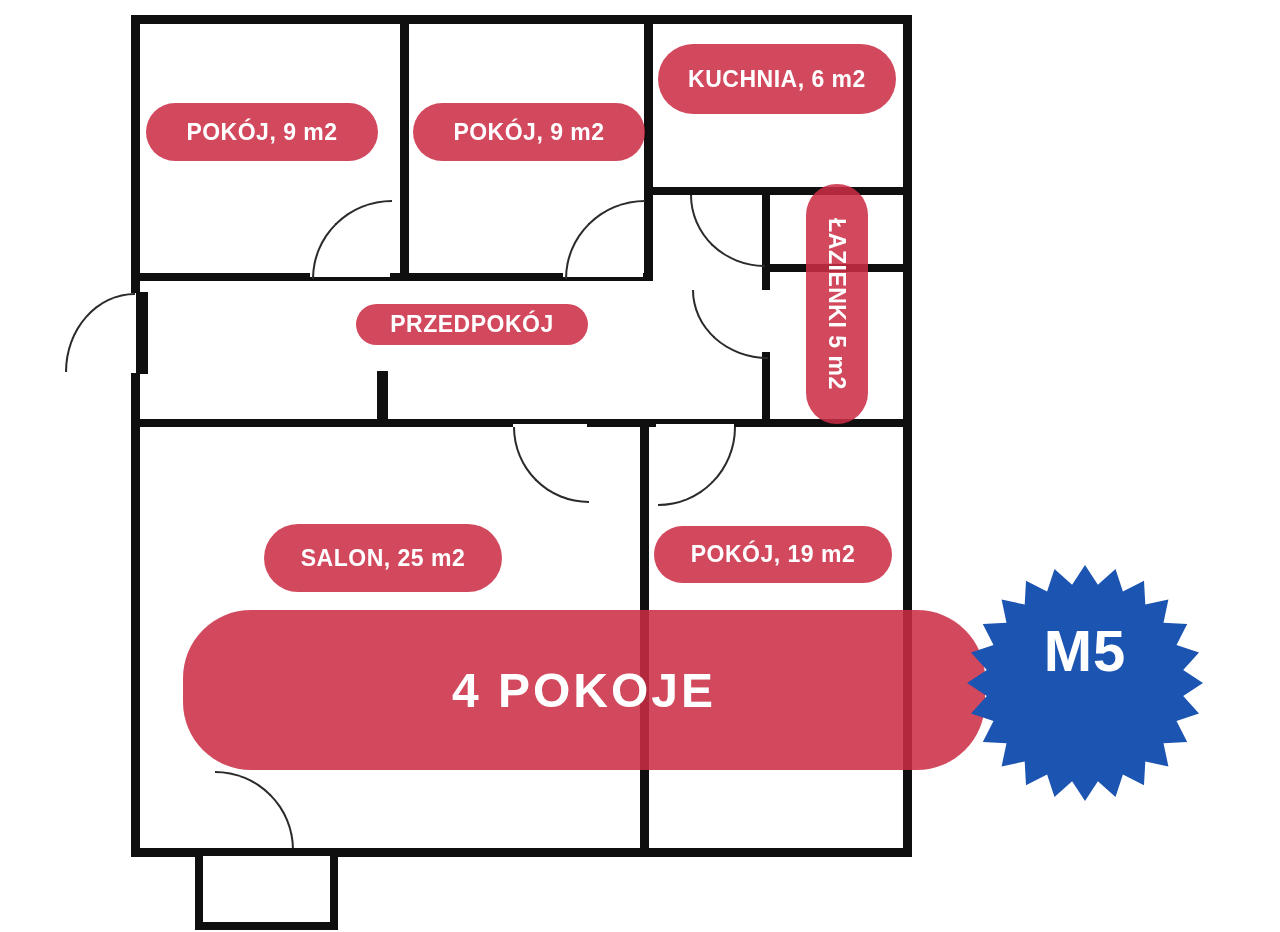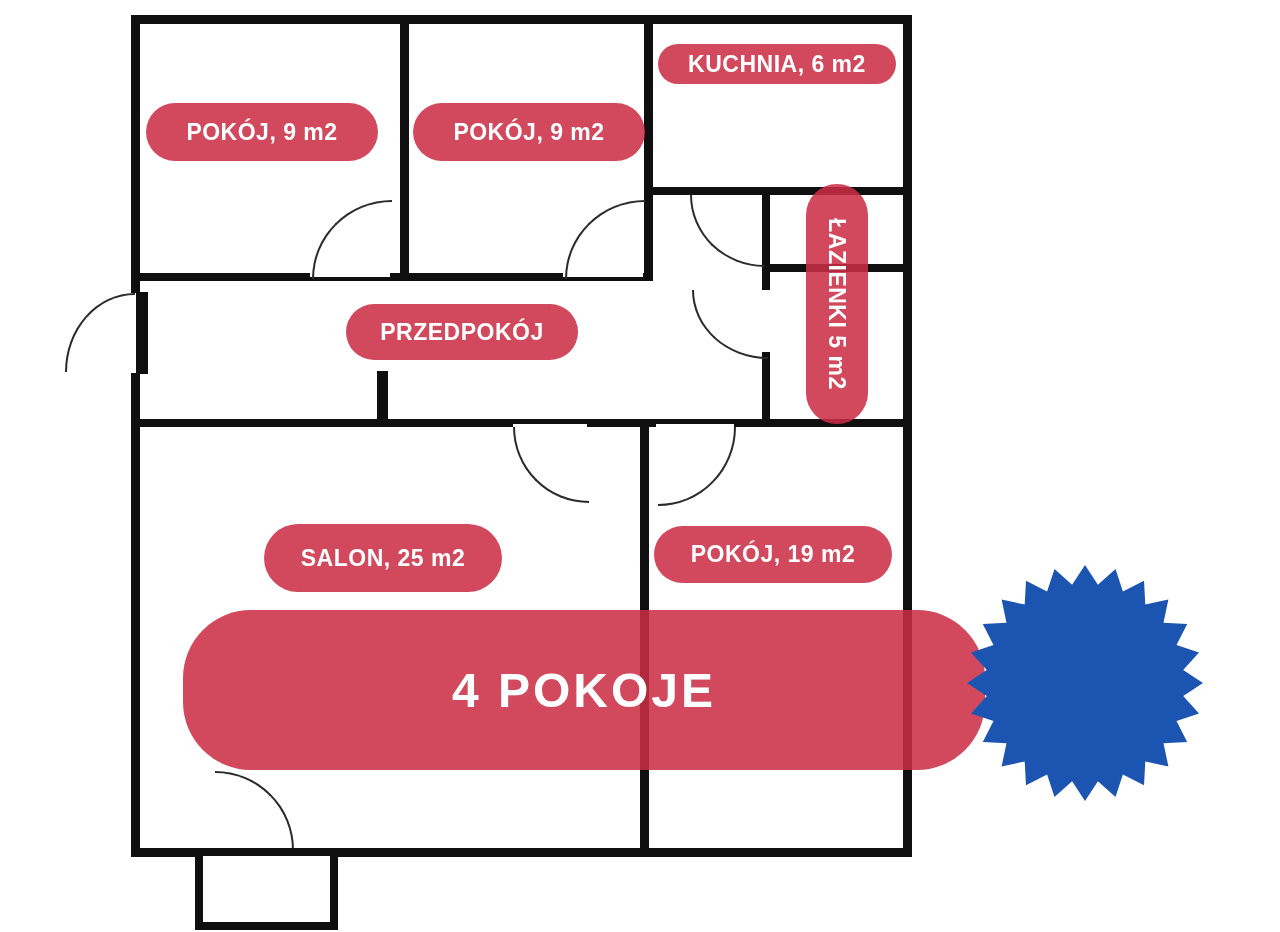--- a/index.html
+++ b/index.html
@@ -71,39 +71,40 @@
   <div class="arc tl" style="left:65px;top:293px;width:68px;height:77px;"></div>
 
   <div id="balkon-frame"></div>
 
   <div class="pill" style="left:146px;top:103px;width:232px;height:58px;">
     <span>POKÓJ, 9 m2</span>
   </div>
   <div class="pill" style="left:413px;top:103px;width:232px;height:58px;">
     <span>POKÓJ, 9 m2</span>
   </div>
-  <div class="pill" style="left:658px;top:44px;width:238px;height:40px;">
+  <div class="pill" style="left:658px;top:44px;width:238px;height:70px;">
     <span>KUCHNIA, 6 m2</span>
   </div>
   <div class="pill rot" style="left:717px;top:273px;width:240px;height:62px;">
     <span>ŁAZIENKI 5 m2</span>
   </div>
-  <div class="pill" style="left:346px;top:304px;width:232px;height:56px;">
+  <div class="pill" style="left:356px;top:304px;width:232px;height:41px;">
     <span>PRZEDPOKÓJ</span>
   </div>
   <div class="pill" style="left:264px;top:524px;width:238px;height:68px;">
     <span>SALON, 25 m2</span>
   </div>
   <div class="pill" style="left:654px;top:526px;width:238px;height:57px;">
     <span>POKÓJ, 19 m2</span>
   </div>
 
   <div id="banner">
     <span>4 POKOJE</span>
   </div>
 
   <div id="badge">
     <svg width="240" height="240" viewBox="0 0 240 240">
       <polygon id="star-poly" points="120.0,2.0 132.9,21.8 150.5,6.0 157.9,28.5 179.0,17.8 180.3,41.5 203.4,36.6 198.5,59.7 222.2,61.0 211.5,82.1 234.0,89.5 218.2,107.1 238.0,120.0 218.2,132.9 234.0,150.5 211.5,157.9 222.2,179.0 198.5,180.3 203.4,203.4 180.3,198.5 179.0,222.2 157.9,211.5 150.5,234.0 132.9,218.2 120.0,238.0 107.1,218.2 89.5,234.0 82.1,211.5 61.0,222.2 59.7,198.5 36.6,203.4 41.5,180.3 17.8,179.0 28.5,157.9 6.0,150.5 21.8,132.9 2.0,120.0 21.8,107.1 6.0,89.5 28.5,82.1 17.8,61.0 41.5,59.7 36.6,36.6 59.7,41.5 61.0,17.8 82.1,28.5 89.5,6.0 107.1,21.8" fill="#1c54b2"></polygon>
     </svg>
   </div>
+  <div class="badge-text" id="badge-title">M5</div>
 
 </div>
 
 </body></html>

